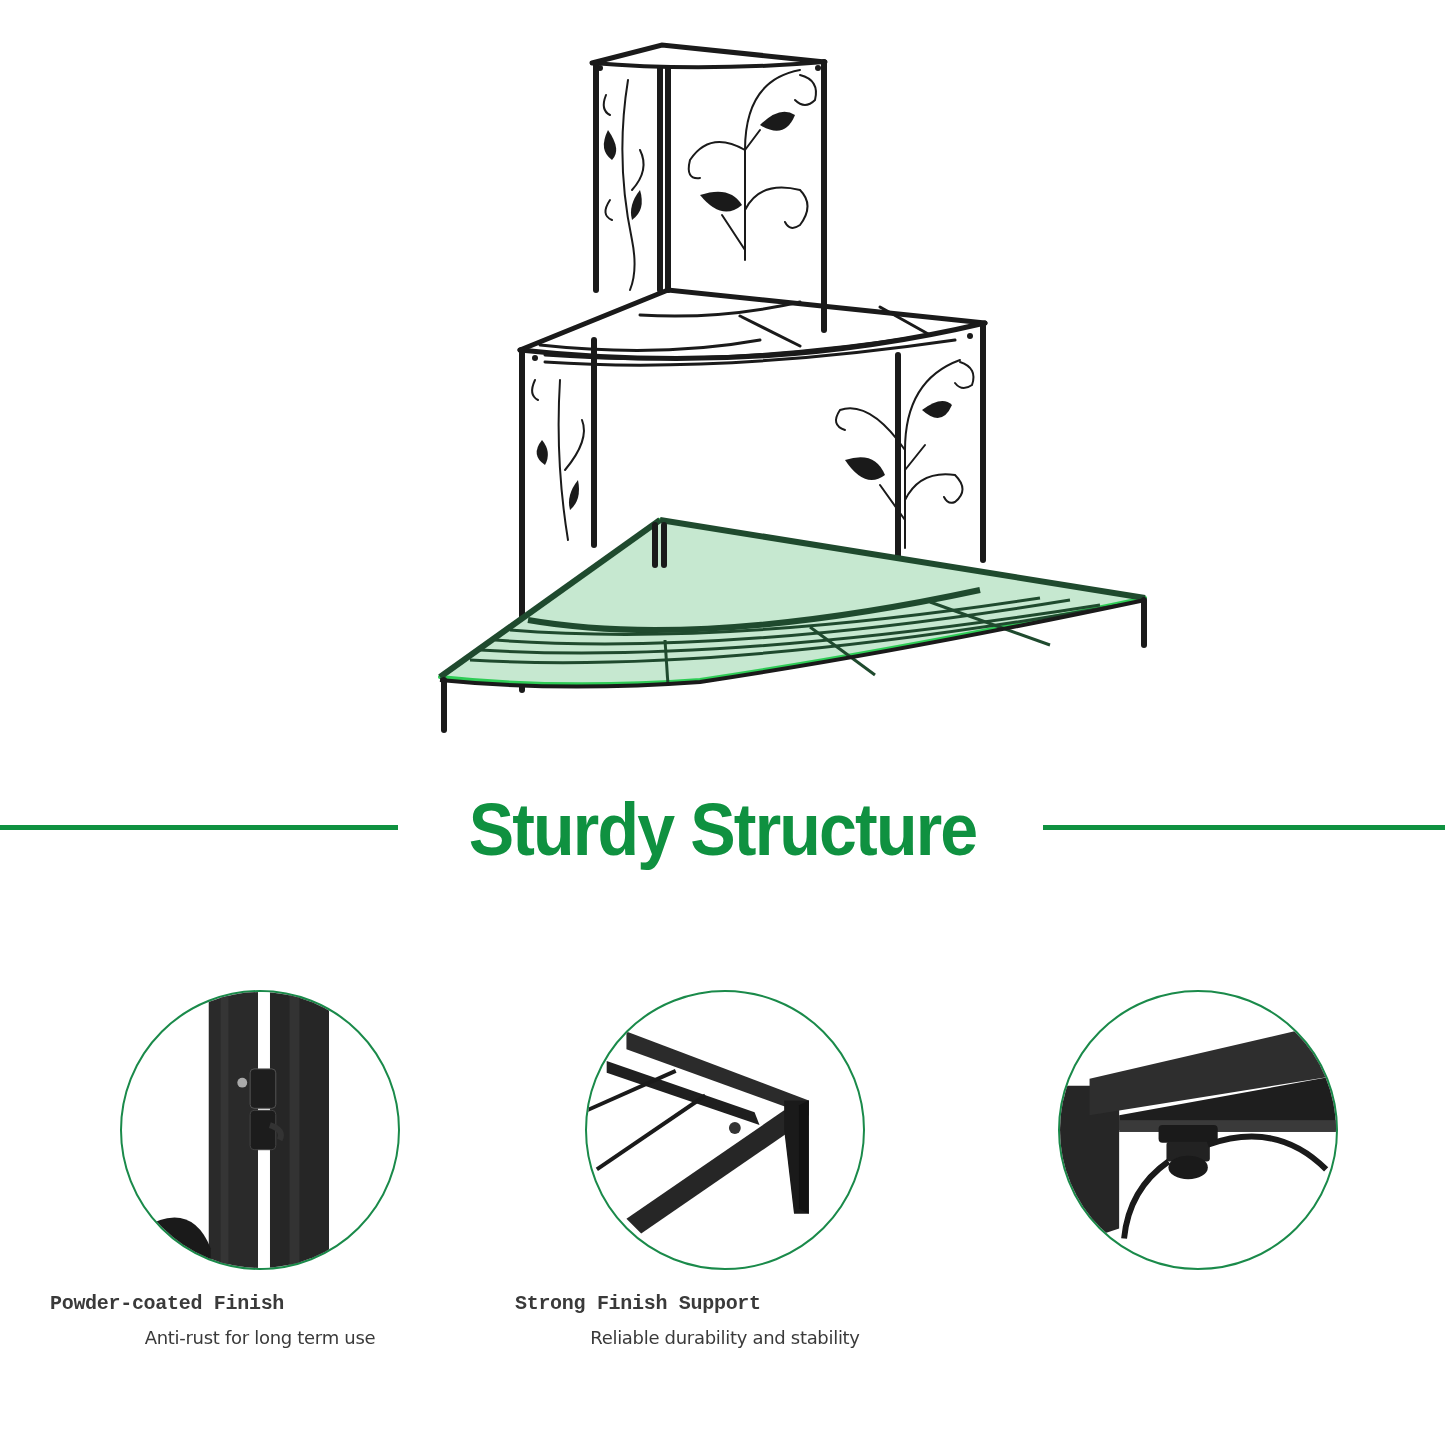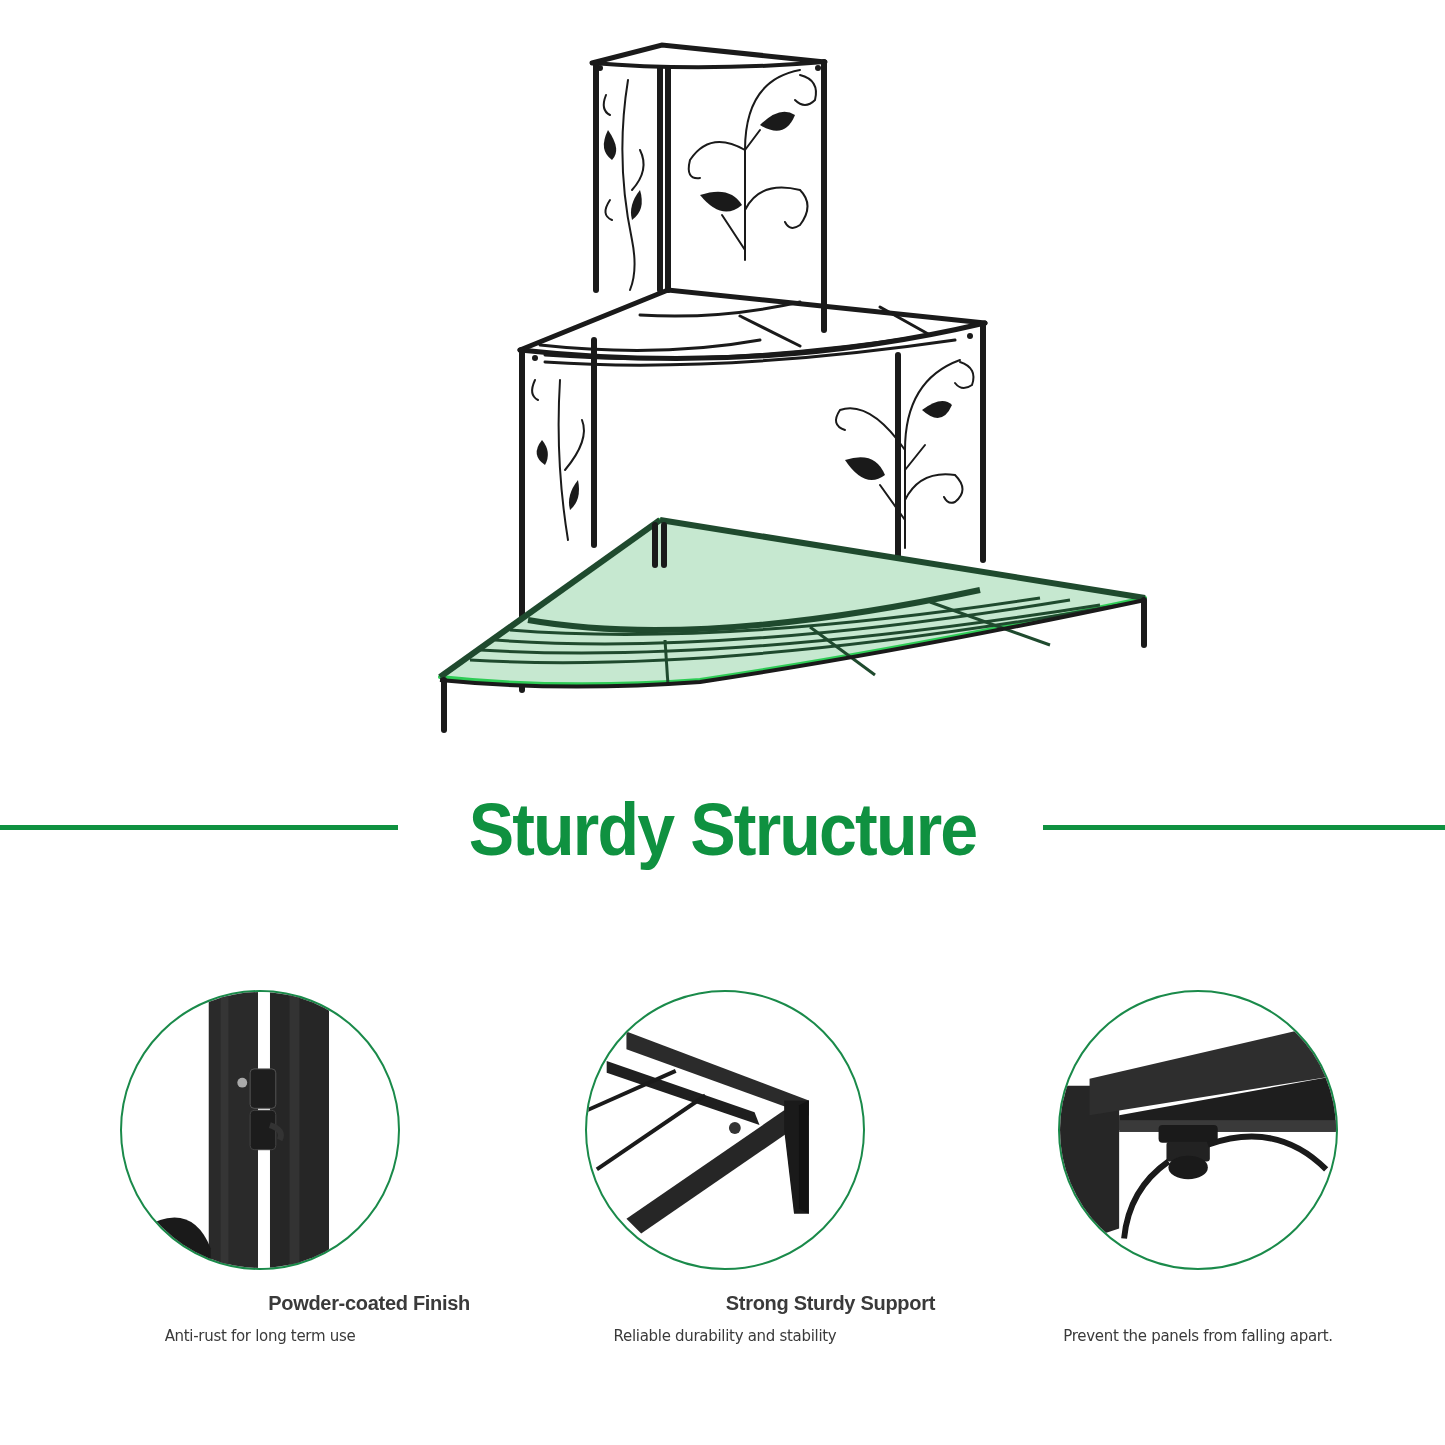--- a/index.html
+++ b/index.html
@@ -20,27 +20,27 @@
       transform: scaleX(0.92); transform-origin: center;
     }
 
     .feature { position: absolute; top: 990px; width: 300px; height: 370px; }
     .feature .circle {
       position: absolute; left: 10px; top: 0; width: 280px; height: 280px;
       border-radius: 50%; border: 2px solid #1a8a4a; overflow: hidden; background: #ffffff;
     }
     .feature .circle svg { width: 100%; height: 100%; display: block; }
     .feature .f-title {
-      position: absolute; left: -60px; width: 420px; top: 302px; text-align: right;
-      font-family: Liberation Sans, sans-serif; font-weight: bold; font-size: 20px; color: #3a3a3a;
+      position: absolute; left: -60px; width: 420px; top: 302px; text-align: left;
+      font-family: Liberation Mono, monospace; font-weight: bold; font-size: 20px; color: #3a3a3a;
       letter-spacing: -0.3px;
     }
     .feature .f-sub {
       position: absolute; left: -60px; width: 420px; top: 337px; text-align: center;
-      font-family: "DejaVu Sans", sans-serif; font-size: 15px; color: #3a3a3a;
+      font-family: "DejaVu Sans", sans-serif; font-size: 18px; color: #3a3a3a;
       letter-spacing: -0.3px;
     }
     .f1 { left: 110px; }
     .f2 { left: 575px; }
     .f3 { left: 1048px; }
   </style>
 </head>
 <body>
 
 <div class="hero">
@@ -162,32 +162,31 @@
       <polygon points="40,40 225,110 225,125 40,58" fill="#2b2b2b"></polygon>
       <polygon points="20,70 170,122 175,135 20,82" fill="#1f1f1f"></polygon>
       <polygon points="40,230 200,120 225,125 215,135 55,245" fill="#262626"></polygon>
       <polygon points="200,110 225,110 225,225 210,225 200,140" fill="#1a1a1a"></polygon>
       <polygon points="215,115 225,110 225,225 215,220" fill="#111"></polygon>
       <line x1="0" y1="120" x2="90" y2="80" stroke="#1a1a1a" stroke-width="4"></line>
       <line x1="10" y1="180" x2="120" y2="105" stroke="#1a1a1a" stroke-width="4"></line>
       <circle cx="150" cy="138" r="6" fill="#333"></circle>
     </svg>
   </div>
-  <div class="f-title">Strong Sturdy Support</div>
+  <div class="f-title">Strong Finish Support</div>
   <div class="f-sub">Reliable durability and stability</div>
 </div>
 
 <div class="feature f3">
   <div class="circle">
     <svg viewBox="0 0 280 280" xmlns="http://www.w3.org/2000/svg">
       <polygon points="0,95 60,95 60,240 0,260" fill="#262626"></polygon>
       <polygon points="30,88 280,30 280,85 30,125" fill="#2e2e2e"></polygon>
       <polygon points="60,125 280,85 280,140 60,140" fill="#1e1e1e"></polygon>
       <rect x="60" y="130" width="220" height="12" fill="#3a3a3a"></rect>
       <rect x="100" y="135" width="60" height="18" rx="4" fill="#1a1a1a"></rect>
       <rect x="108" y="152" width="44" height="20" rx="3" fill="#222"></rect>
       <ellipse cx="130" cy="178" rx="20" ry="12" fill="#1a1a1a"></ellipse>
       <path d="M110 172 Q70 200 65 250" fill="none" stroke="#1a1a1a" stroke-width="6"></path>
       <path d="M150 155 Q220 130 270 180" fill="none" stroke="#1a1a1a" stroke-width="6"></path>
     </svg>
   </div>
-  <div class="f-sub">Prevent the panels from falling apart.</div>
 </div>
 
 </body></html>

